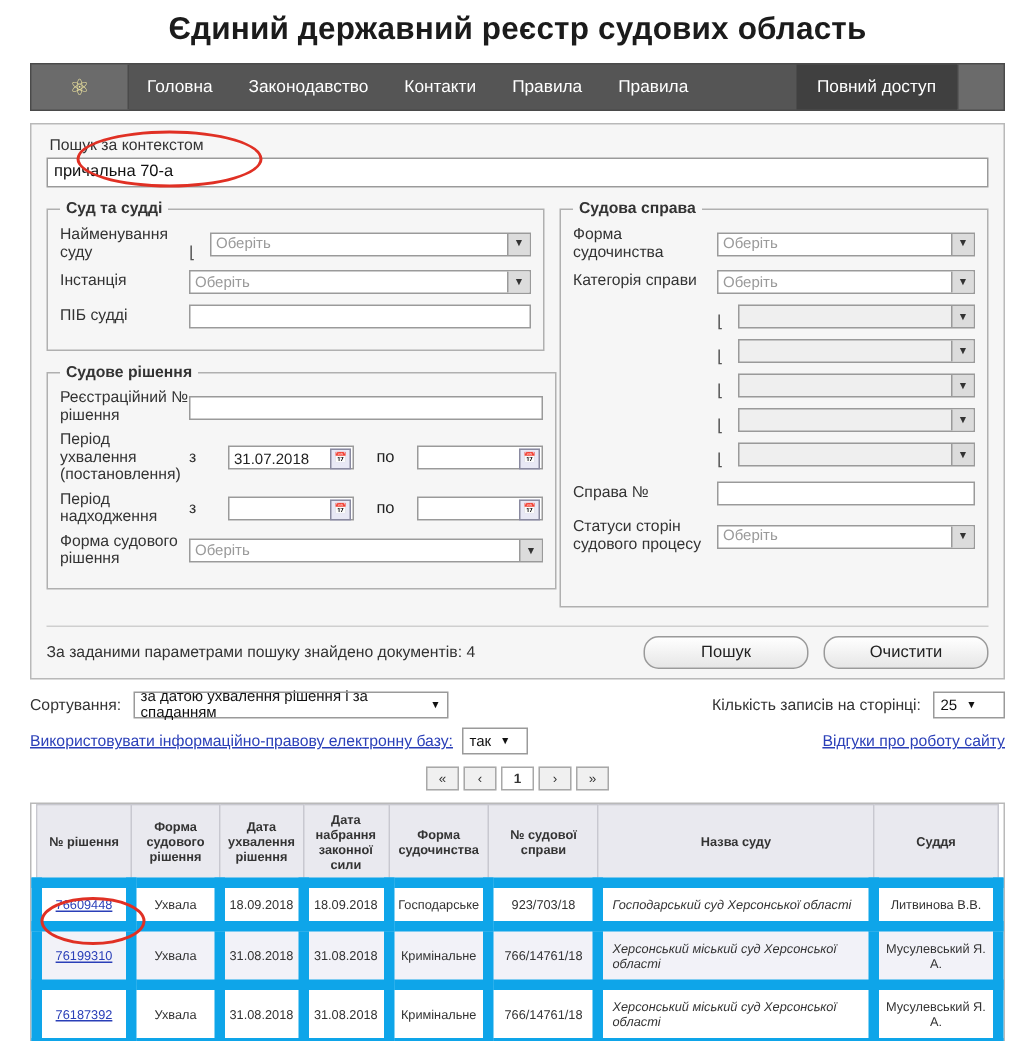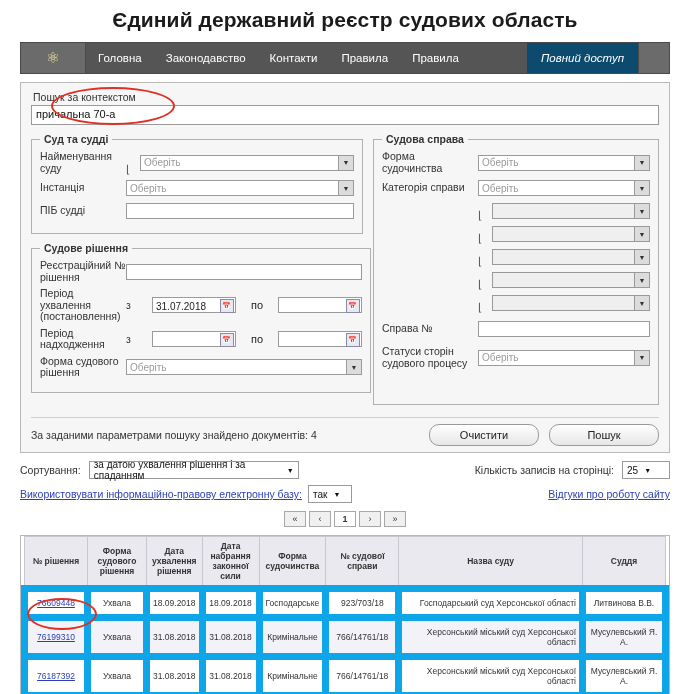--- a/index.html
+++ b/index.html
@@ -42,22 +42,21 @@
     color:#ffffff;
     font-size:11.5px;
     white-space:nowrap;
   }
   .nav-spacer{flex:1;}
   .nav-right{
     display:flex;align-items:center;
     padding:0 14px;
     color:#ffffff;
     font-size:11.5px;
-    background:#0c4a6e;
-    font-style:italic;
+    background:#404040;
   }
   .nav-tail{width:30px;background:#6b6b6b;border-left:1px solid #4a4a4a;}
 
   
   .panel{
     margin:8px 20px 0 20px;
     border:1px solid #b9b9b9;
     background:#f6f6f6;
     padding:8px 10px 6px 10px;
     position:relative;
@@ -232,21 +231,21 @@
   tbody td{
     border:7px solid #0ea5e9;
     padding:6px 3px;
     text-align:center;
     color:#333;
     font-size:8.5px;
   }
   tbody tr.alt{background:#f2f2f8;}
   tbody tr{background:#ffffff;}
   td.doc a{color:#2a3fb8;text-decoration:underline;font-size:8.5px;}
-  td.court{text-align:right;padding-left:6px;}
+  td.court{text-align:left;padding-left:6px;font-style:italic;}
 </style>
 </head>
 <body>
 
 <div class="page-title">Єдиний державний реєстр судових область</div>
 
 <div class="navbar">
   <div class="nav-logo">⚛</div>
   <div class="nav-item">Головна</div>
   <div class="nav-item">Законодавство</div>
@@ -401,22 +400,22 @@
             <span>Оберіть</span>
             <span class="arrow">▼</span>
           </div>
         </div>
       </fieldset>
     </div>
   </div>
 
   <div class="found-bar">
     <div class="found-text">За заданими параметрами пошуку знайдено документів: 4</div>
+    <div class="btn">Пошук</div>
     <div class="btn">Очистити</div>
-    <div class="btn">Пошук</div>
   </div>
 </div>
 
 <div class="sortrow">
   <div class="lbl2">Сортування:</div>
   <div class="selbox" style="width:200px;">
     <span>за датою ухвалення рішення і за спаданням</span>
     <span class="caret">▼</span>
   </div>
   <div class="spacer"></div>

